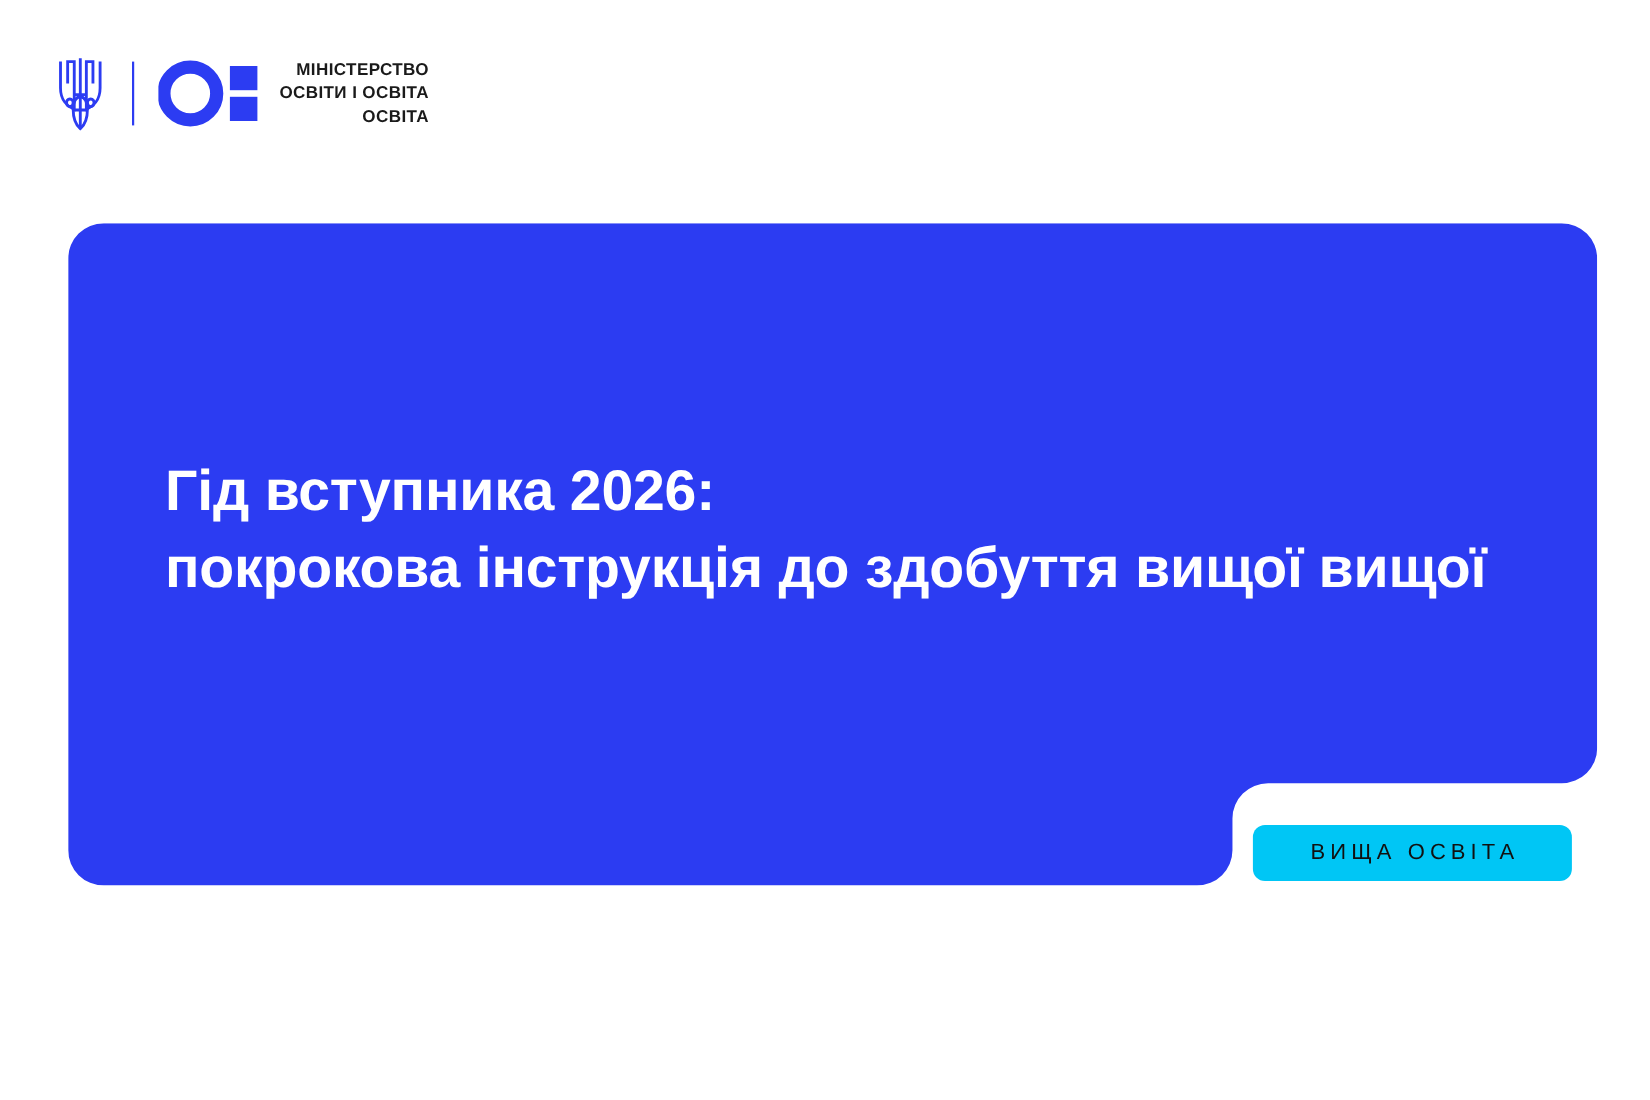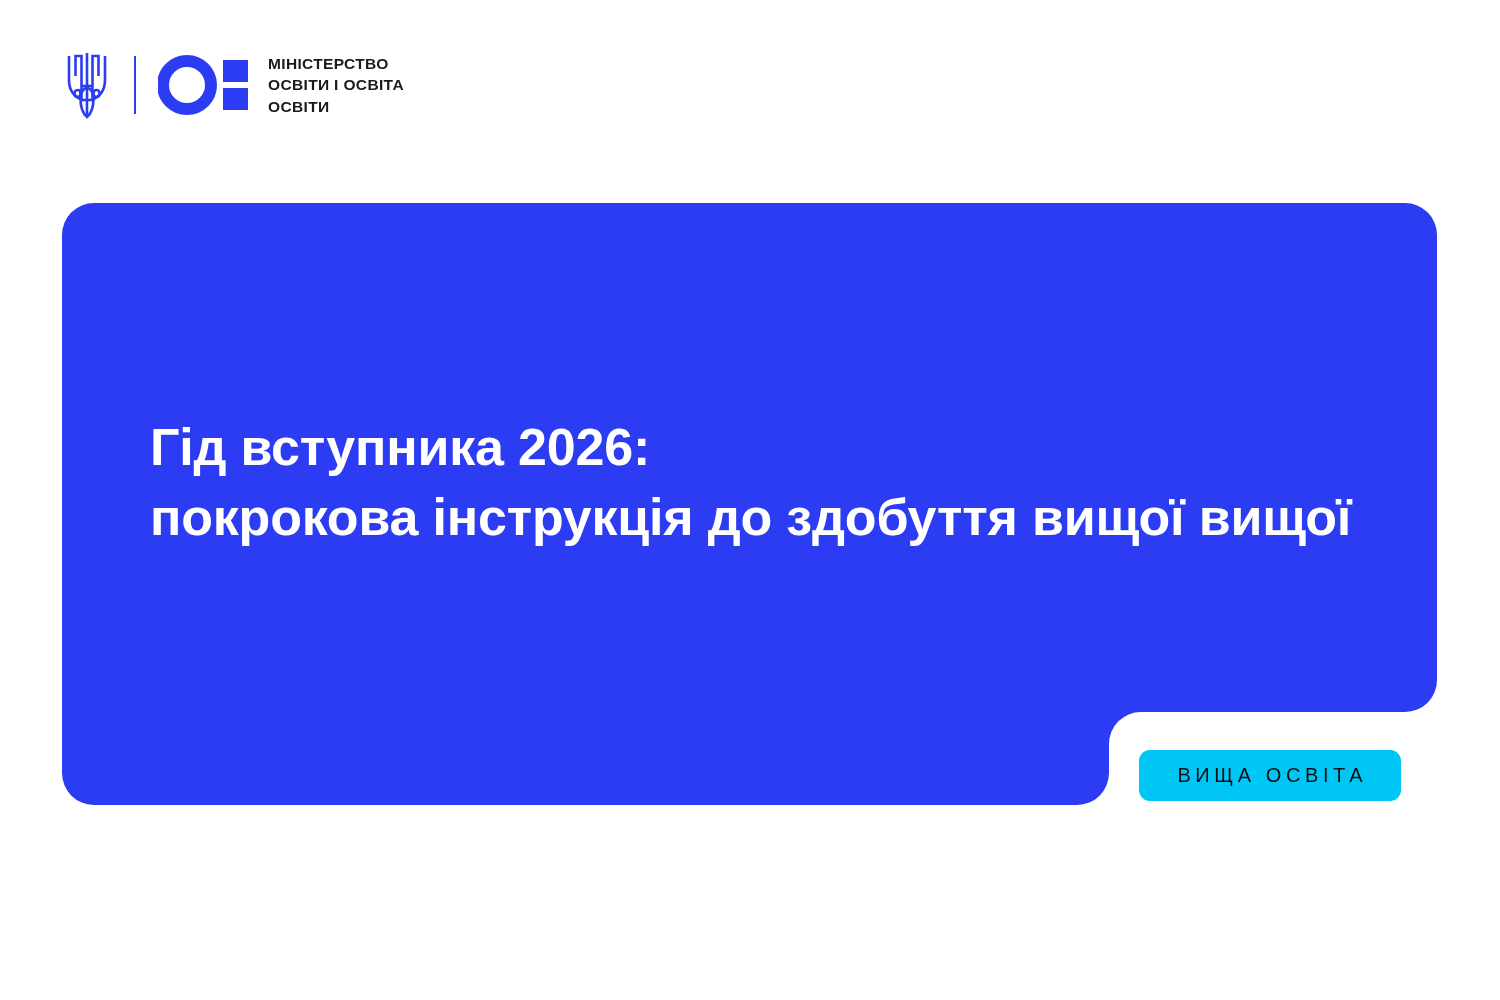--- a/index.html
+++ b/index.html
@@ -11,25 +11,26 @@
     width: 1500px;
     height: 1000px;
     overflow: hidden;
     font-family: "Liberation Sans", sans-serif;
     position: relative;
   }
 
   
   .brand-lockup {
     position: absolute;
-    left: 64px;
+    left: 50px;
     top: 48px;
     display: flex;
     align-items: center;
     height: 74px;
+    text-align: right;
   }
   .trident-icon {
     width: 46px;
     height: 70px;
     display: block;
     flex: 0 0 auto;
   }
   .brand-divider {
     width: 2px;
     height: 58px;
@@ -60,20 +61,21 @@
     white-space: nowrap;
   }
 
   
   .hero-wrap {
     position: absolute;
     left: 62px;
     top: 203px;
     width: 1375px;
     height: 602px;
+    padding-left: 15px;
   }
   .hero-svg {
     position: absolute;
     inset: 0;
     width: 100%;
     height: 100%;
     display: block;
   }
   .hero-text {
     position: absolute;
@@ -88,21 +90,21 @@
     line-height: 1.34;
     letter-spacing: -0.2px;
     white-space: nowrap;
   }
 
   
   .category-badge {
     position: absolute;
     left: 1139px;
     top: 750px;
-    width: 262px;
+    width: 290px;
     height: 51px;
     background: #00C6F5;
     border-radius: 11px;
     display: flex;
     align-items: center;
     justify-content: center;
   }
   .category-badge span {
     font-size: 20px;
     font-weight: normal;
@@ -134,21 +136,21 @@
 
   <svg class="mon-mark" viewBox="0 0 92 62" aria-hidden="true">
     <circle cx="29" cy="31" r="24" fill="none" stroke="#2C3CF2" stroke-width="12"></circle>
     <rect x="65" y="6" width="25" height="22" fill="#2C3CF2"></rect>
     <rect x="65" y="34" width="25" height="22" fill="#2C3CF2"></rect>
   </svg>
 
   <div class="brand-text">
     <span>МІНІСТЕРСТВО</span>
     <span>ОСВІТИ І ОСВІТА</span>
-    <span>ОСВІТИ</span>
+    <span>ОСВІТА</span>
   </div>
 </div>
 
 <div class="hero-wrap">
   <svg class="hero-svg" viewBox="0 0 1375 602" preserveAspectRatio="none" aria-hidden="true">
 
     <path fill="#2C3CF2" d="
       M 32 0
       L 1343 0
       A 32 32 0 0 1 1375 32

